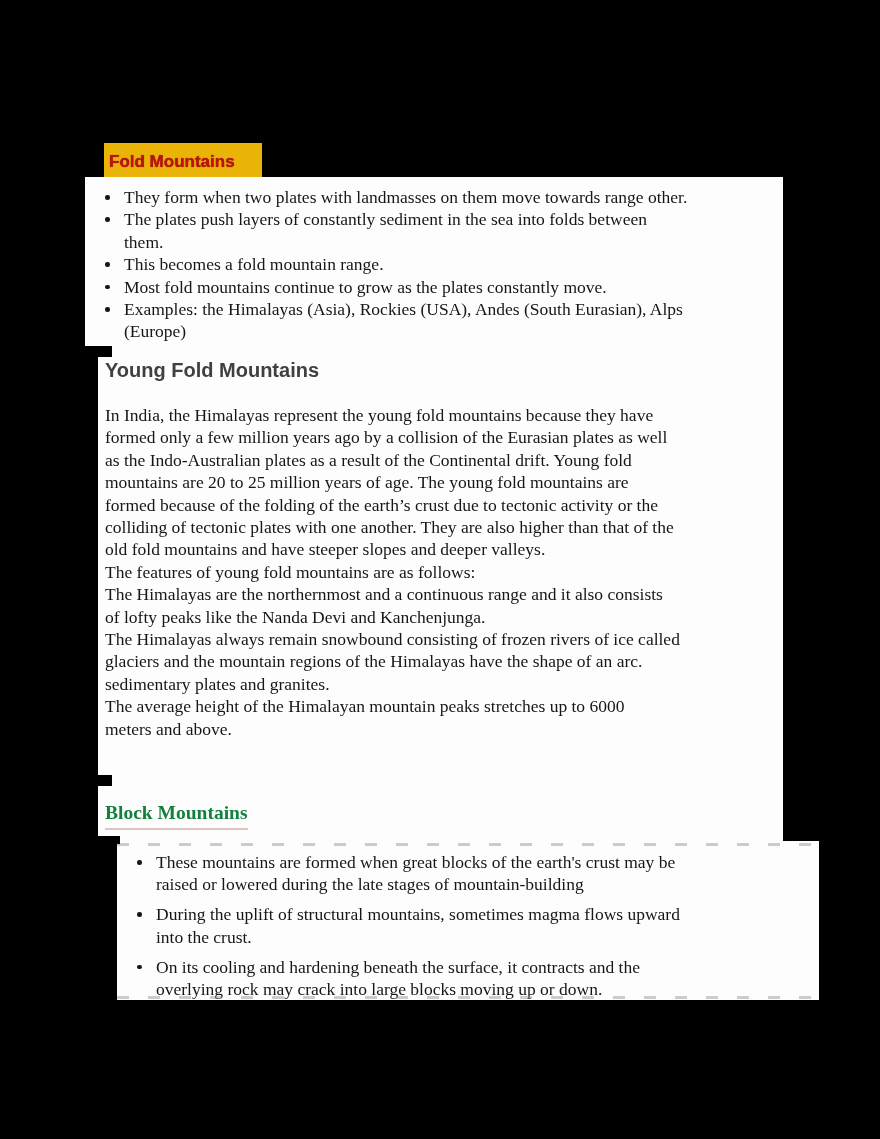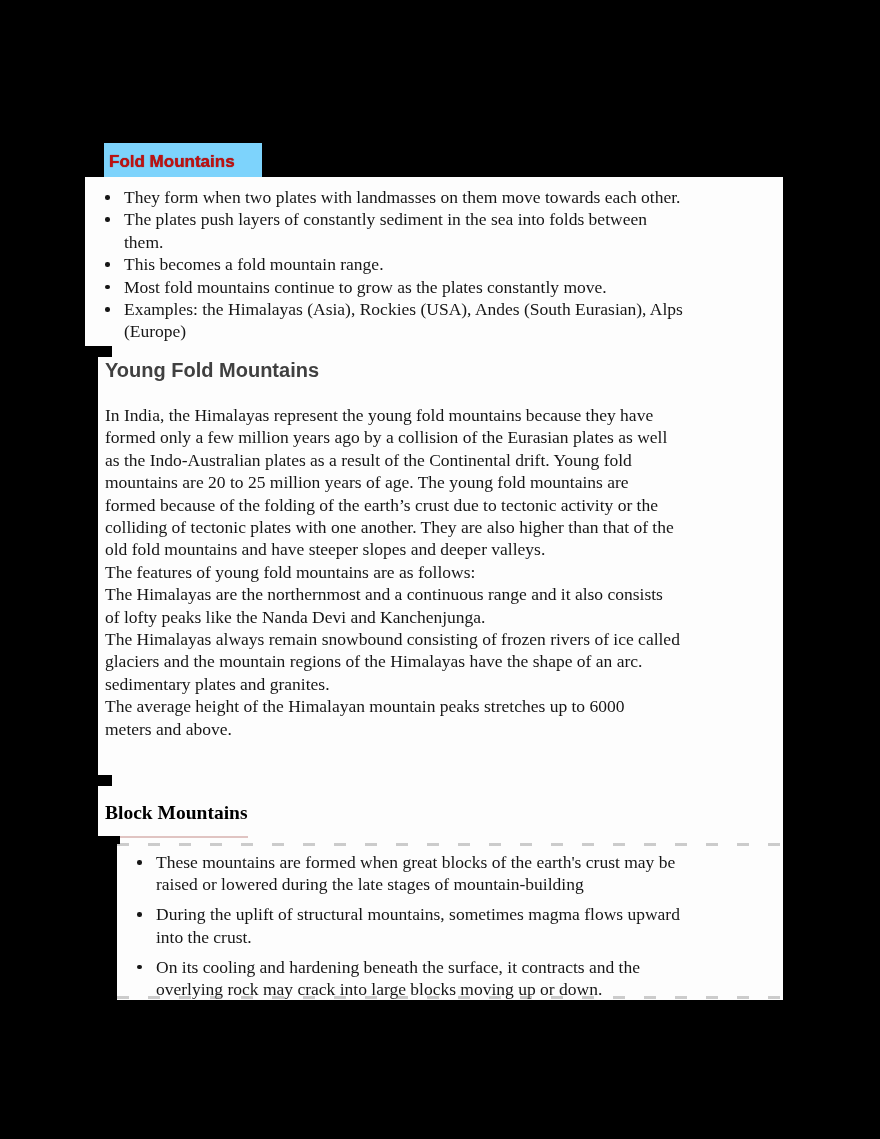--- a/index.html
+++ b/index.html
@@ -4,32 +4,32 @@
 <style>
   html,body { margin:0; padding:0; background:#000; }
   .canvas {
     position:relative; width:880px; height:1139px;
     background:#000; overflow:hidden;
     font-family:"Liberation Serif", serif;
     color:#161616;
   }
   .title-box {
     position:absolute; left:104px; top:143px; width:158px; height:37px;
-    background:#7dd3fc; display:flex; align-items:center;
+    background:#eab308; display:flex; align-items:center;
   }
   .title-box span {
     font-family:"Liberation Sans", sans-serif;
     font-weight:bold; font-size:17px; color:#bf1111;
     padding-left:5px; white-space:nowrap;
     text-shadow:0 0 1px #7a0b0b;
   }
   .frag { position:absolute; background:#fdfdfd; }
   .frag1 { left:85px;  top:177px; width:698px; height:169px; }
   .frag2 { left:98px;  top:346px; width:685px; height:495px; }
-  .frag3 { left:117px; top:841px; width:666px; height:159px; }
+  .frag3 { left:117px; top:841px; width:666px; height:159px;padding-left:36px; }
   .notch { position:absolute; background:#000; }
   .notch-a { left:85px; top:346px; width:27px; height:11px; }
   .notch-b { left:95px; top:775px; width:17px; height:11px; }
   .notch-c { left:95px; top:836px; width:25px; height:8px; }
 
   .line { white-space:nowrap; font-size:17.5px; line-height:22.4px; }
 
   .bullet-list { position:absolute; }
   .list-1 { left:20px; top:9px; }
   .list-3 { left:20px; top:10px; }
@@ -44,23 +44,23 @@
   .sans-heading {
     position:absolute; left:7px; top:13px; margin:0;
     font-family:"Liberation Sans", sans-serif;
     font-weight:bold; font-size:20px; color:#404040; white-space:nowrap;
   }
   .para { position:absolute; left:7px; top:58px; }
 
   .serif-heading {
     position:absolute; left:7px; top:456px; margin:0;
     font-family:"Liberation Serif", serif;
-    font-weight:bold; font-size:19.5px; color:#000000;
+    font-weight:bold; font-size:19.5px; color:#15803d;
     white-space:nowrap; display:inline-block;
-    border-bottom:2px solid #e0c4c2; padding-bottom:12px;
+    border-bottom:2px solid #e0c4c2; padding-bottom:4px;
   }
 
   .artifact {
     position:absolute; left:0; width:100%; height:3px; opacity:.45;
     background:repeating-linear-gradient(90deg,#8f8f8f 0 12px, transparent 12px 31px);
   }
   .artifact-top { top:2px; }
   .artifact-bottom { bottom:1px; }
 </style>
 </head>
@@ -70,21 +70,21 @@
 
   <div class="title-box">
     <span>Fold Mountains</span>
   </div>
 
   <div class="frag frag1">
     <div class="bullet-list list-1">
         <div class="bullet-item">
           <span class="dot"></span>
           <div class="bullet-lines">
-            <div class="line">They form when two plates with landmasses on them move towards each other.</div>
+            <div class="line">They form when two plates with landmasses on them move towards range other.</div>
           </div>
         </div>
         <div class="bullet-item">
           <span class="dot"></span>
           <div class="bullet-lines">
             <div class="line">The plates push layers of constantly sediment in the sea into folds between</div>
             <div class="line">them.</div>
           </div>
         </div>
         <div class="bullet-item">

